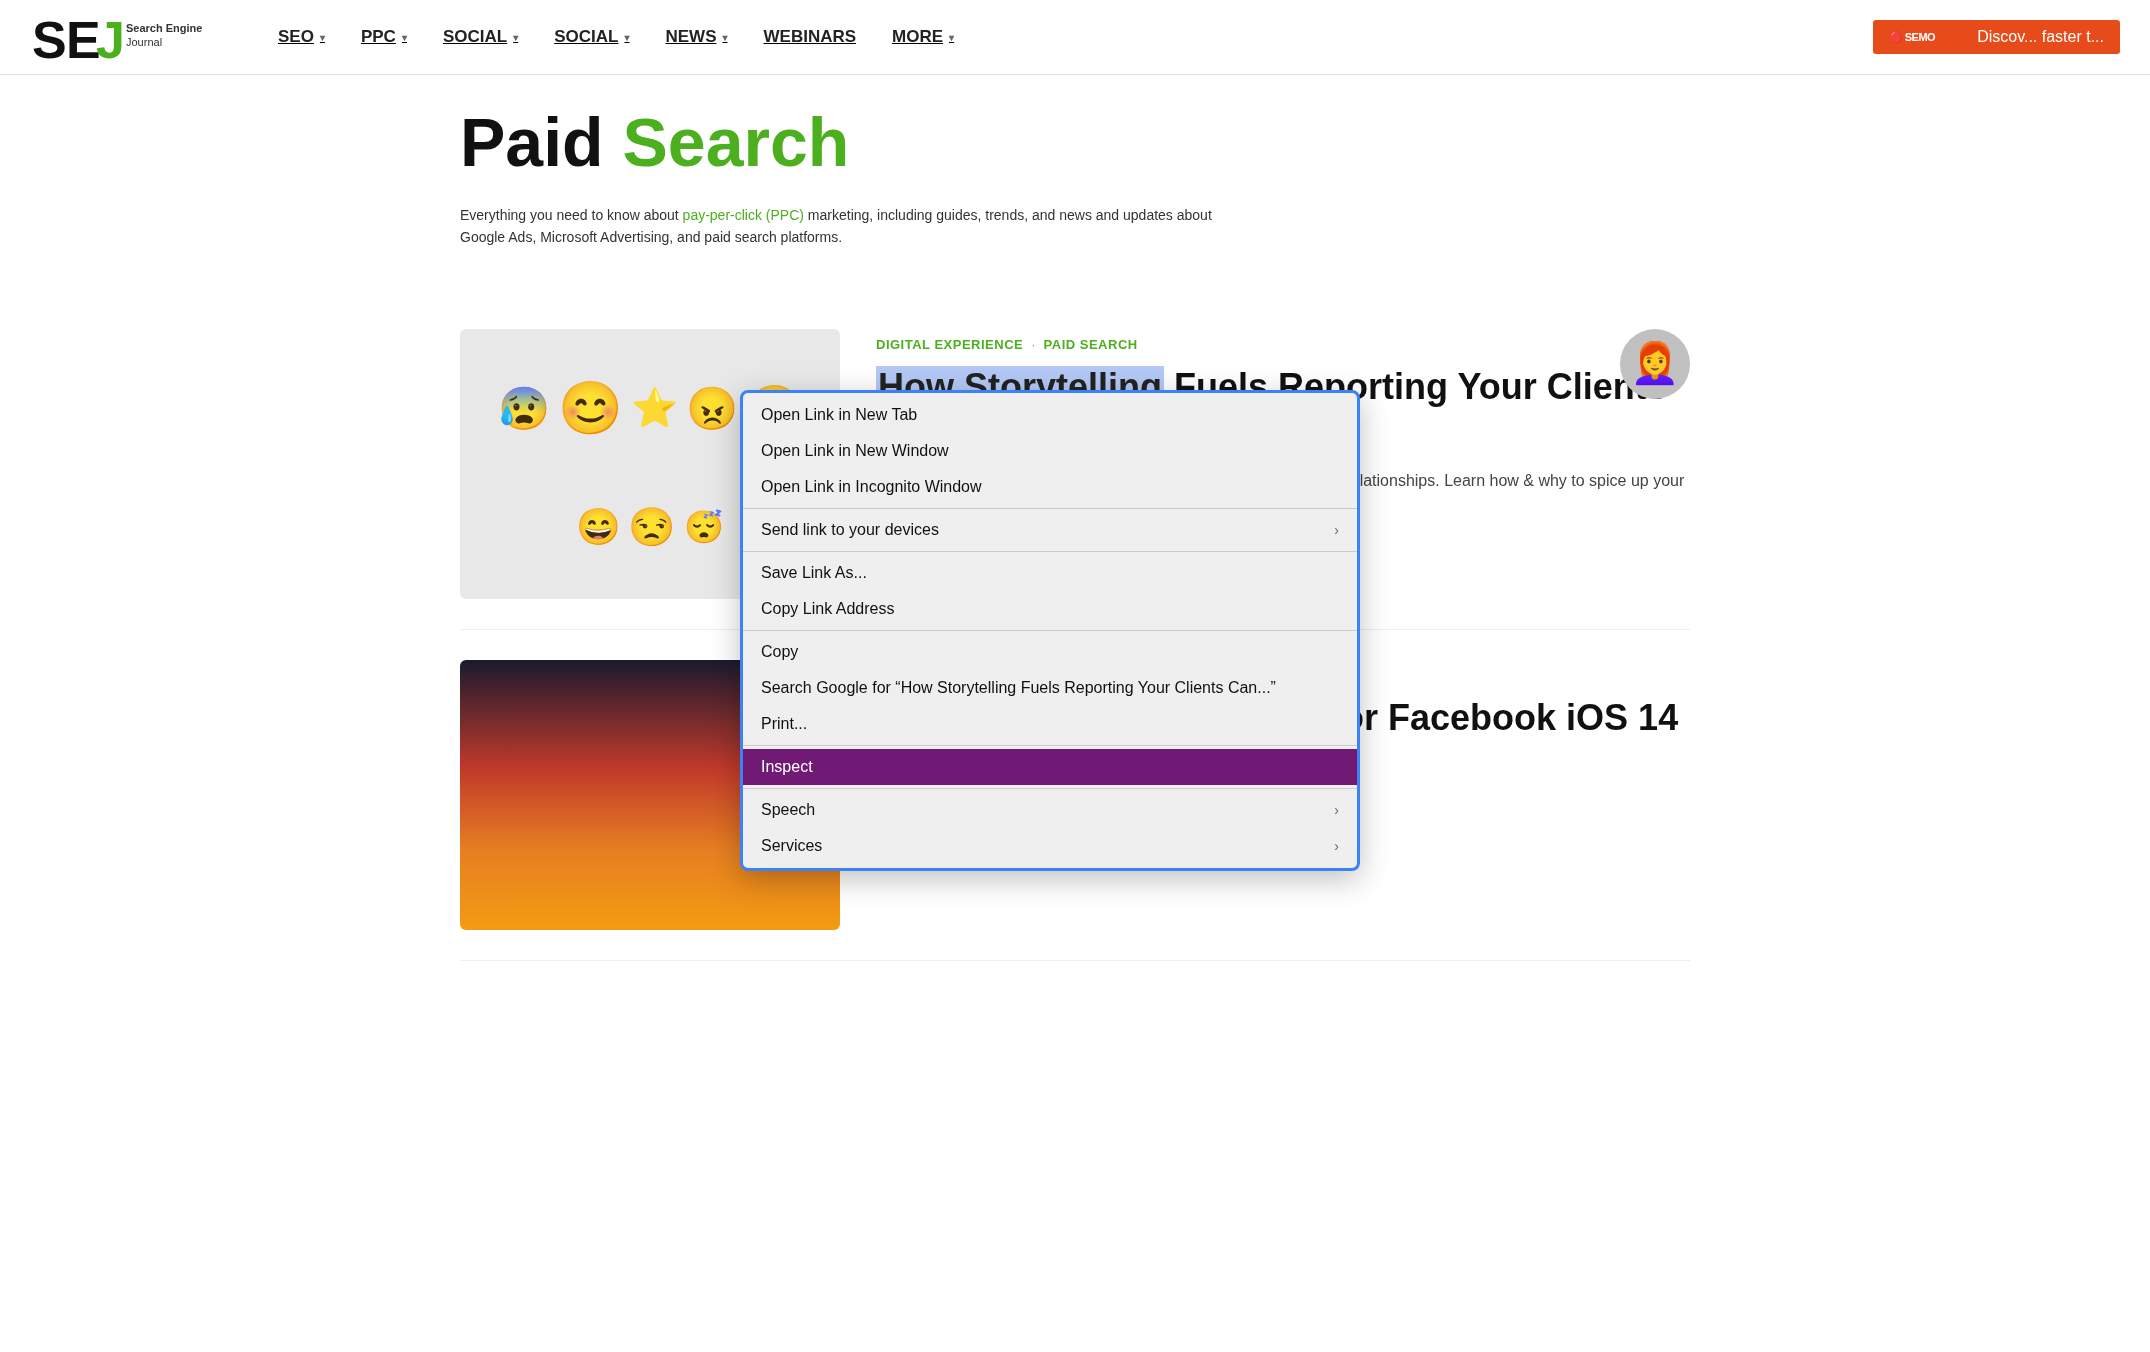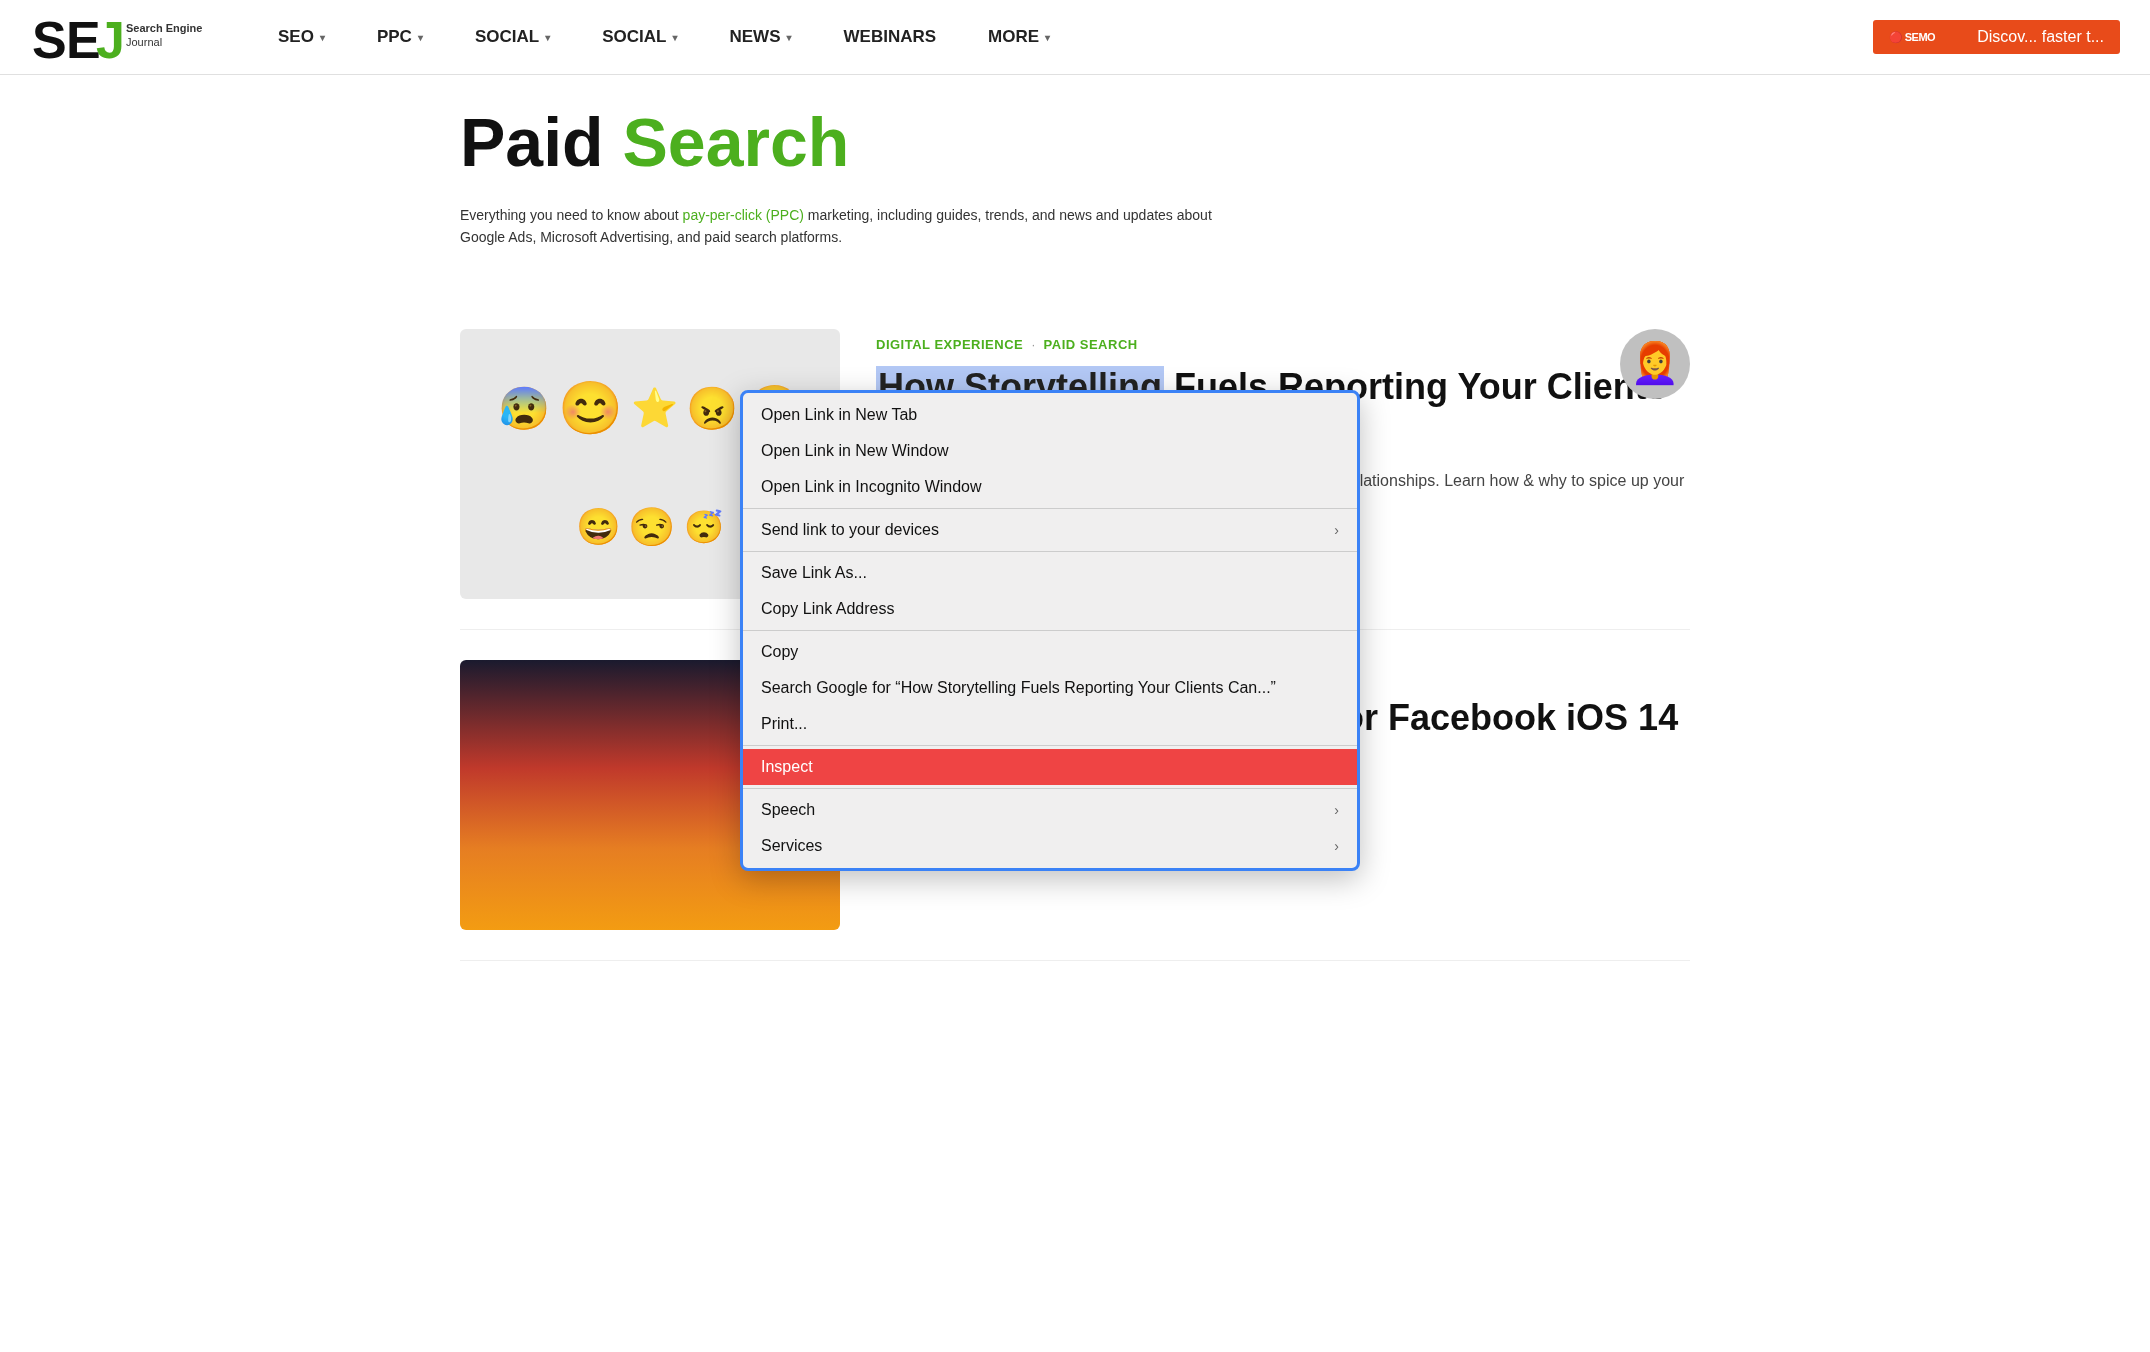--- a/index.html
+++ b/index.html
@@ -8,21 +8,21 @@
     
     .header {
       position: fixed; top: 0; left: 0; right: 0; z-index: 100;
       background: #fff;
       border-bottom: 1px solid #e0e0e0;
       display: flex; align-items: center;
       padding: 0 30px; height: 75px;
     }
     .logo-wrap { display: flex; align-items: center; margin-right: 40px; }
     .logo-svg { width: 190px; height: 55px; }
-    .nav { display: flex; align-items: flex-end; gap: 16px; }
+    .nav { display: flex; align-items: flex-end; gap: 0; text-decoration: underline; }
     .nav-item {
       display: flex; align-items: center; gap: 4px;
       padding: 0 18px; height: 75px;
       font-size: 17px; font-weight: 600; color: #222;
       cursor: pointer; text-decoration: none;
       white-space: nowrap;
     }
     .nav-arrow { font-size: 10px; color: #666; margin-left: 2px; }
     .nav-right { margin-left: auto; display: flex; align-items: center; }
     .nav-promo {
@@ -101,21 +101,21 @@
       padding: 4px 0;
       font-size: 16px;
     }
     .ctx-item {
       display: flex; align-items: center; justify-content: space-between;
       padding: 9px 18px;
       cursor: pointer;
       color: #111;
       white-space: nowrap;
     }
-    .ctx-item.active { background: #ef4444; color: #fff; }
+    .ctx-item.active { background: #701a75; color: #fff; }
     .ctx-item .ctx-arrow { color: #666; font-size: 14px; }
     .ctx-separator { height: 1px; background: #ccc; margin: 3px 0; }
 
     
     .meta-icon { font-size: 15px; }
   </style>
 </head>
 <body>
 
 <header class="header">

